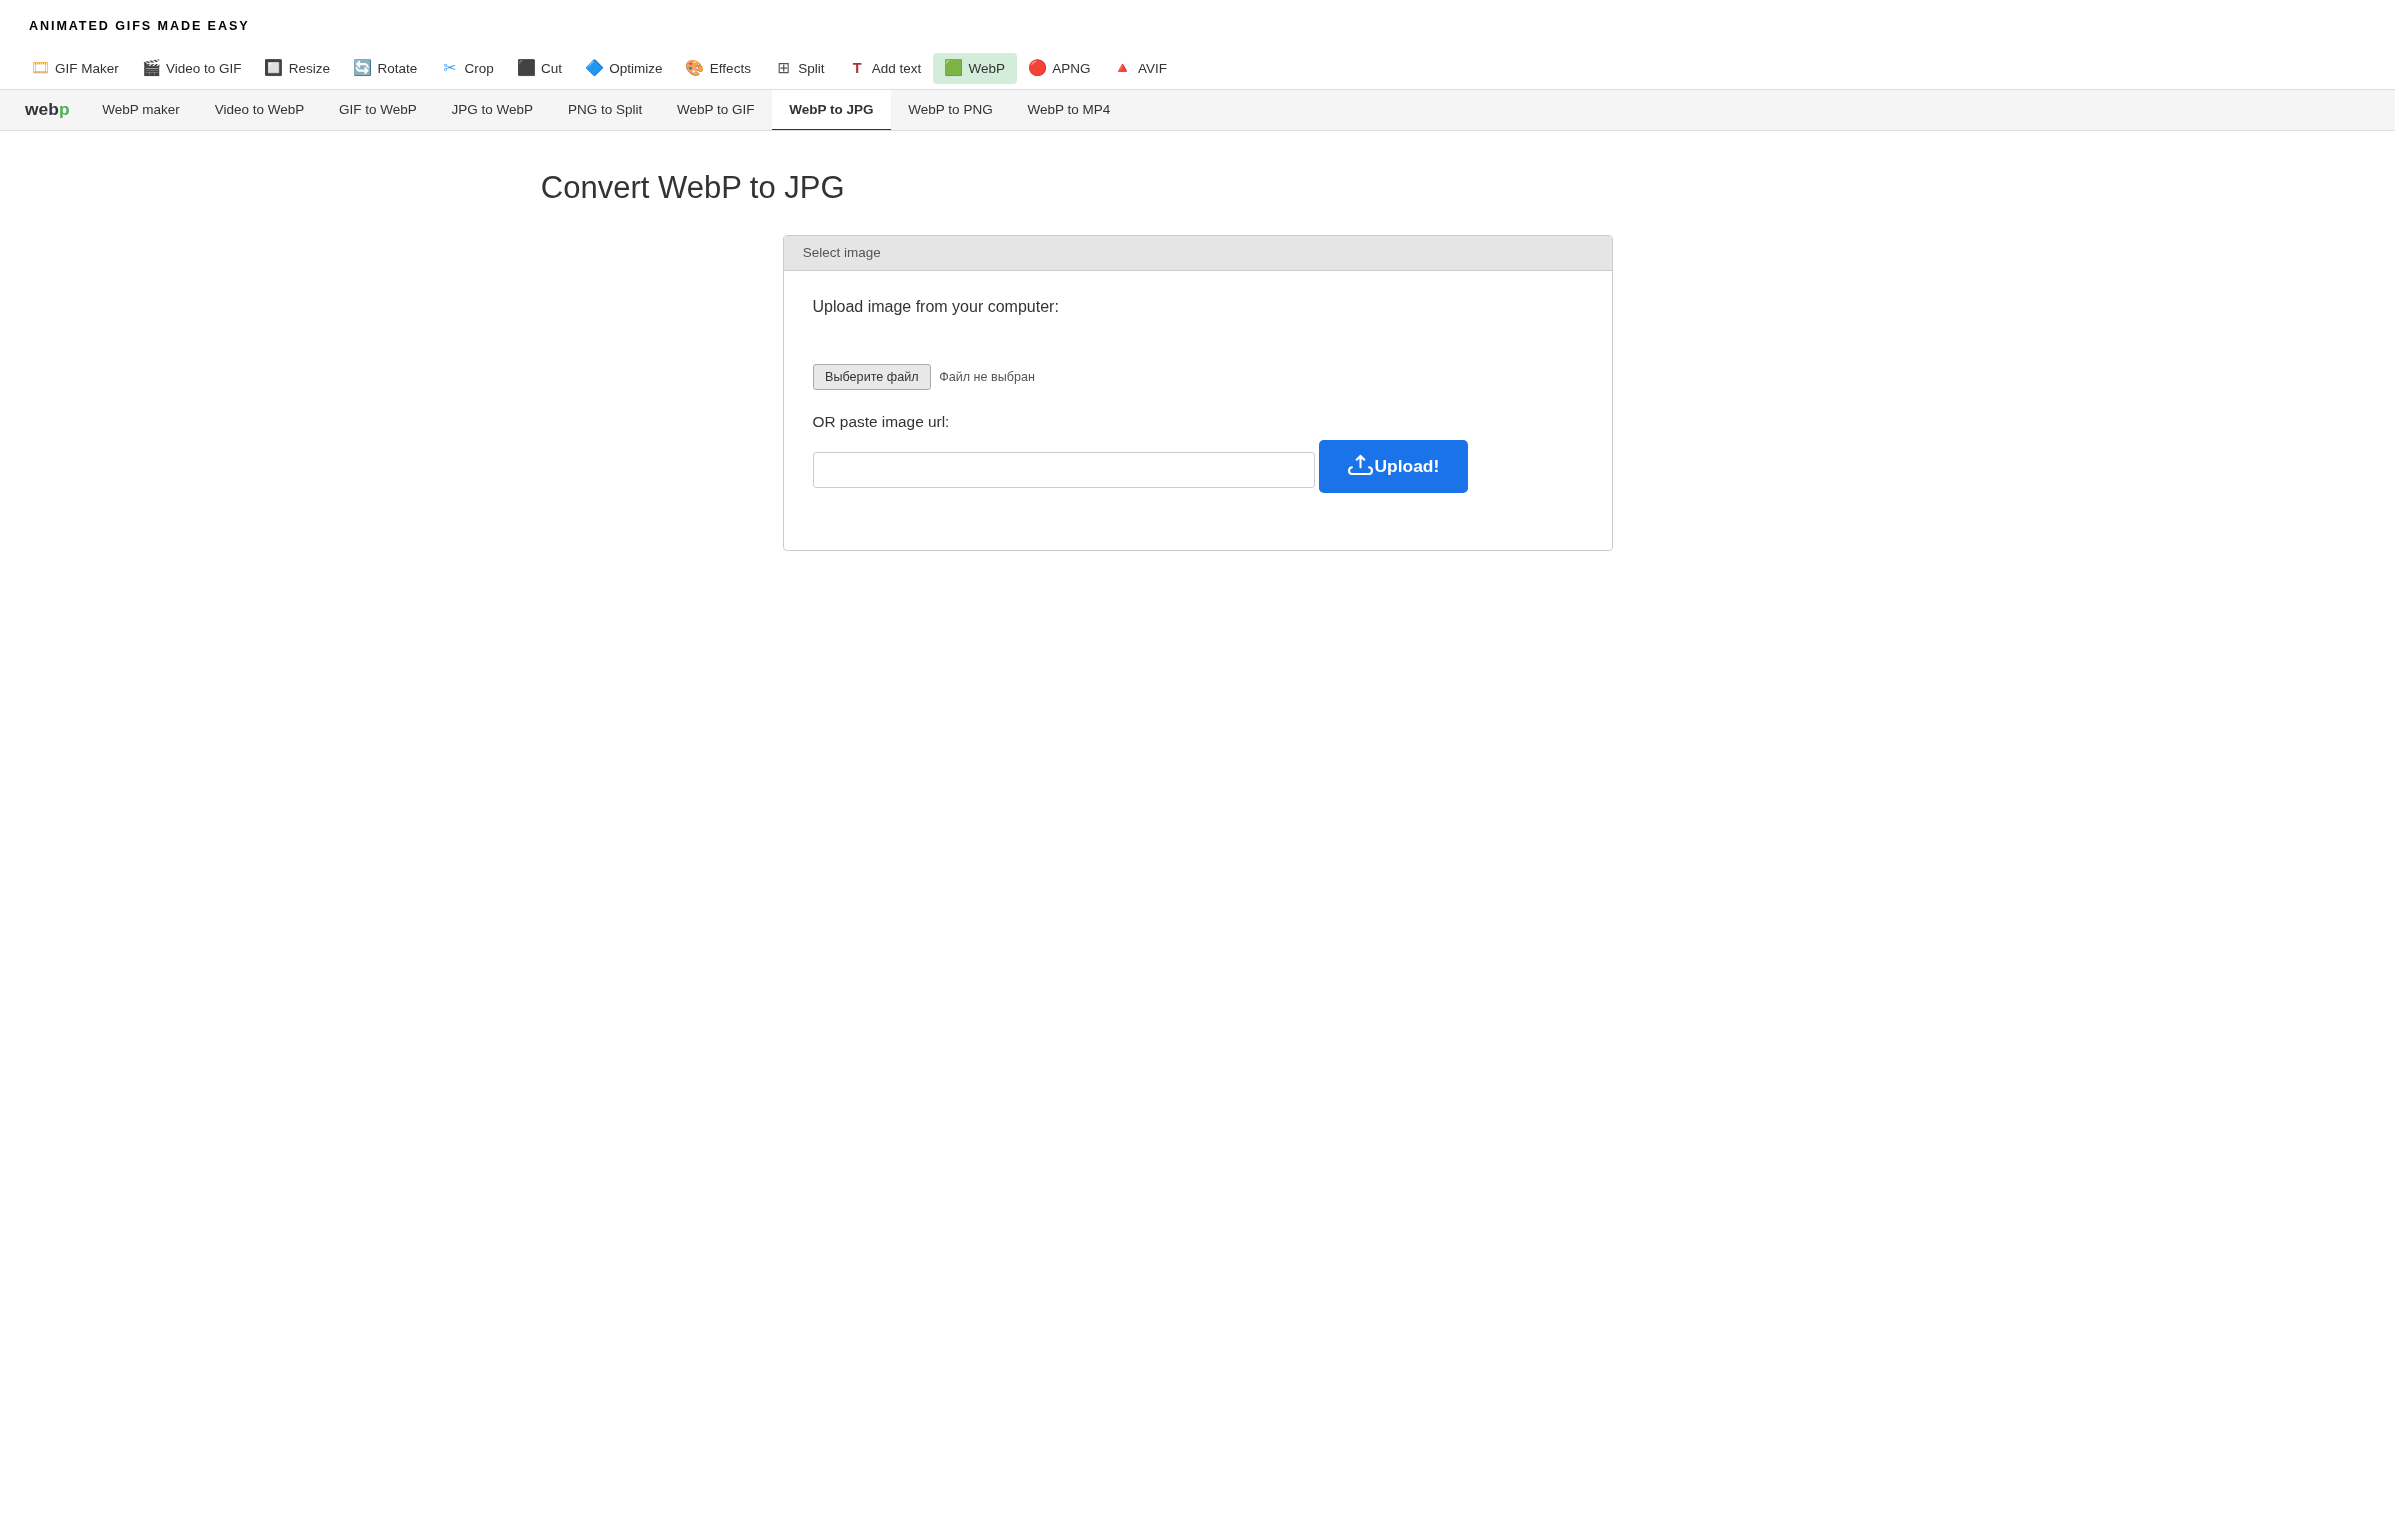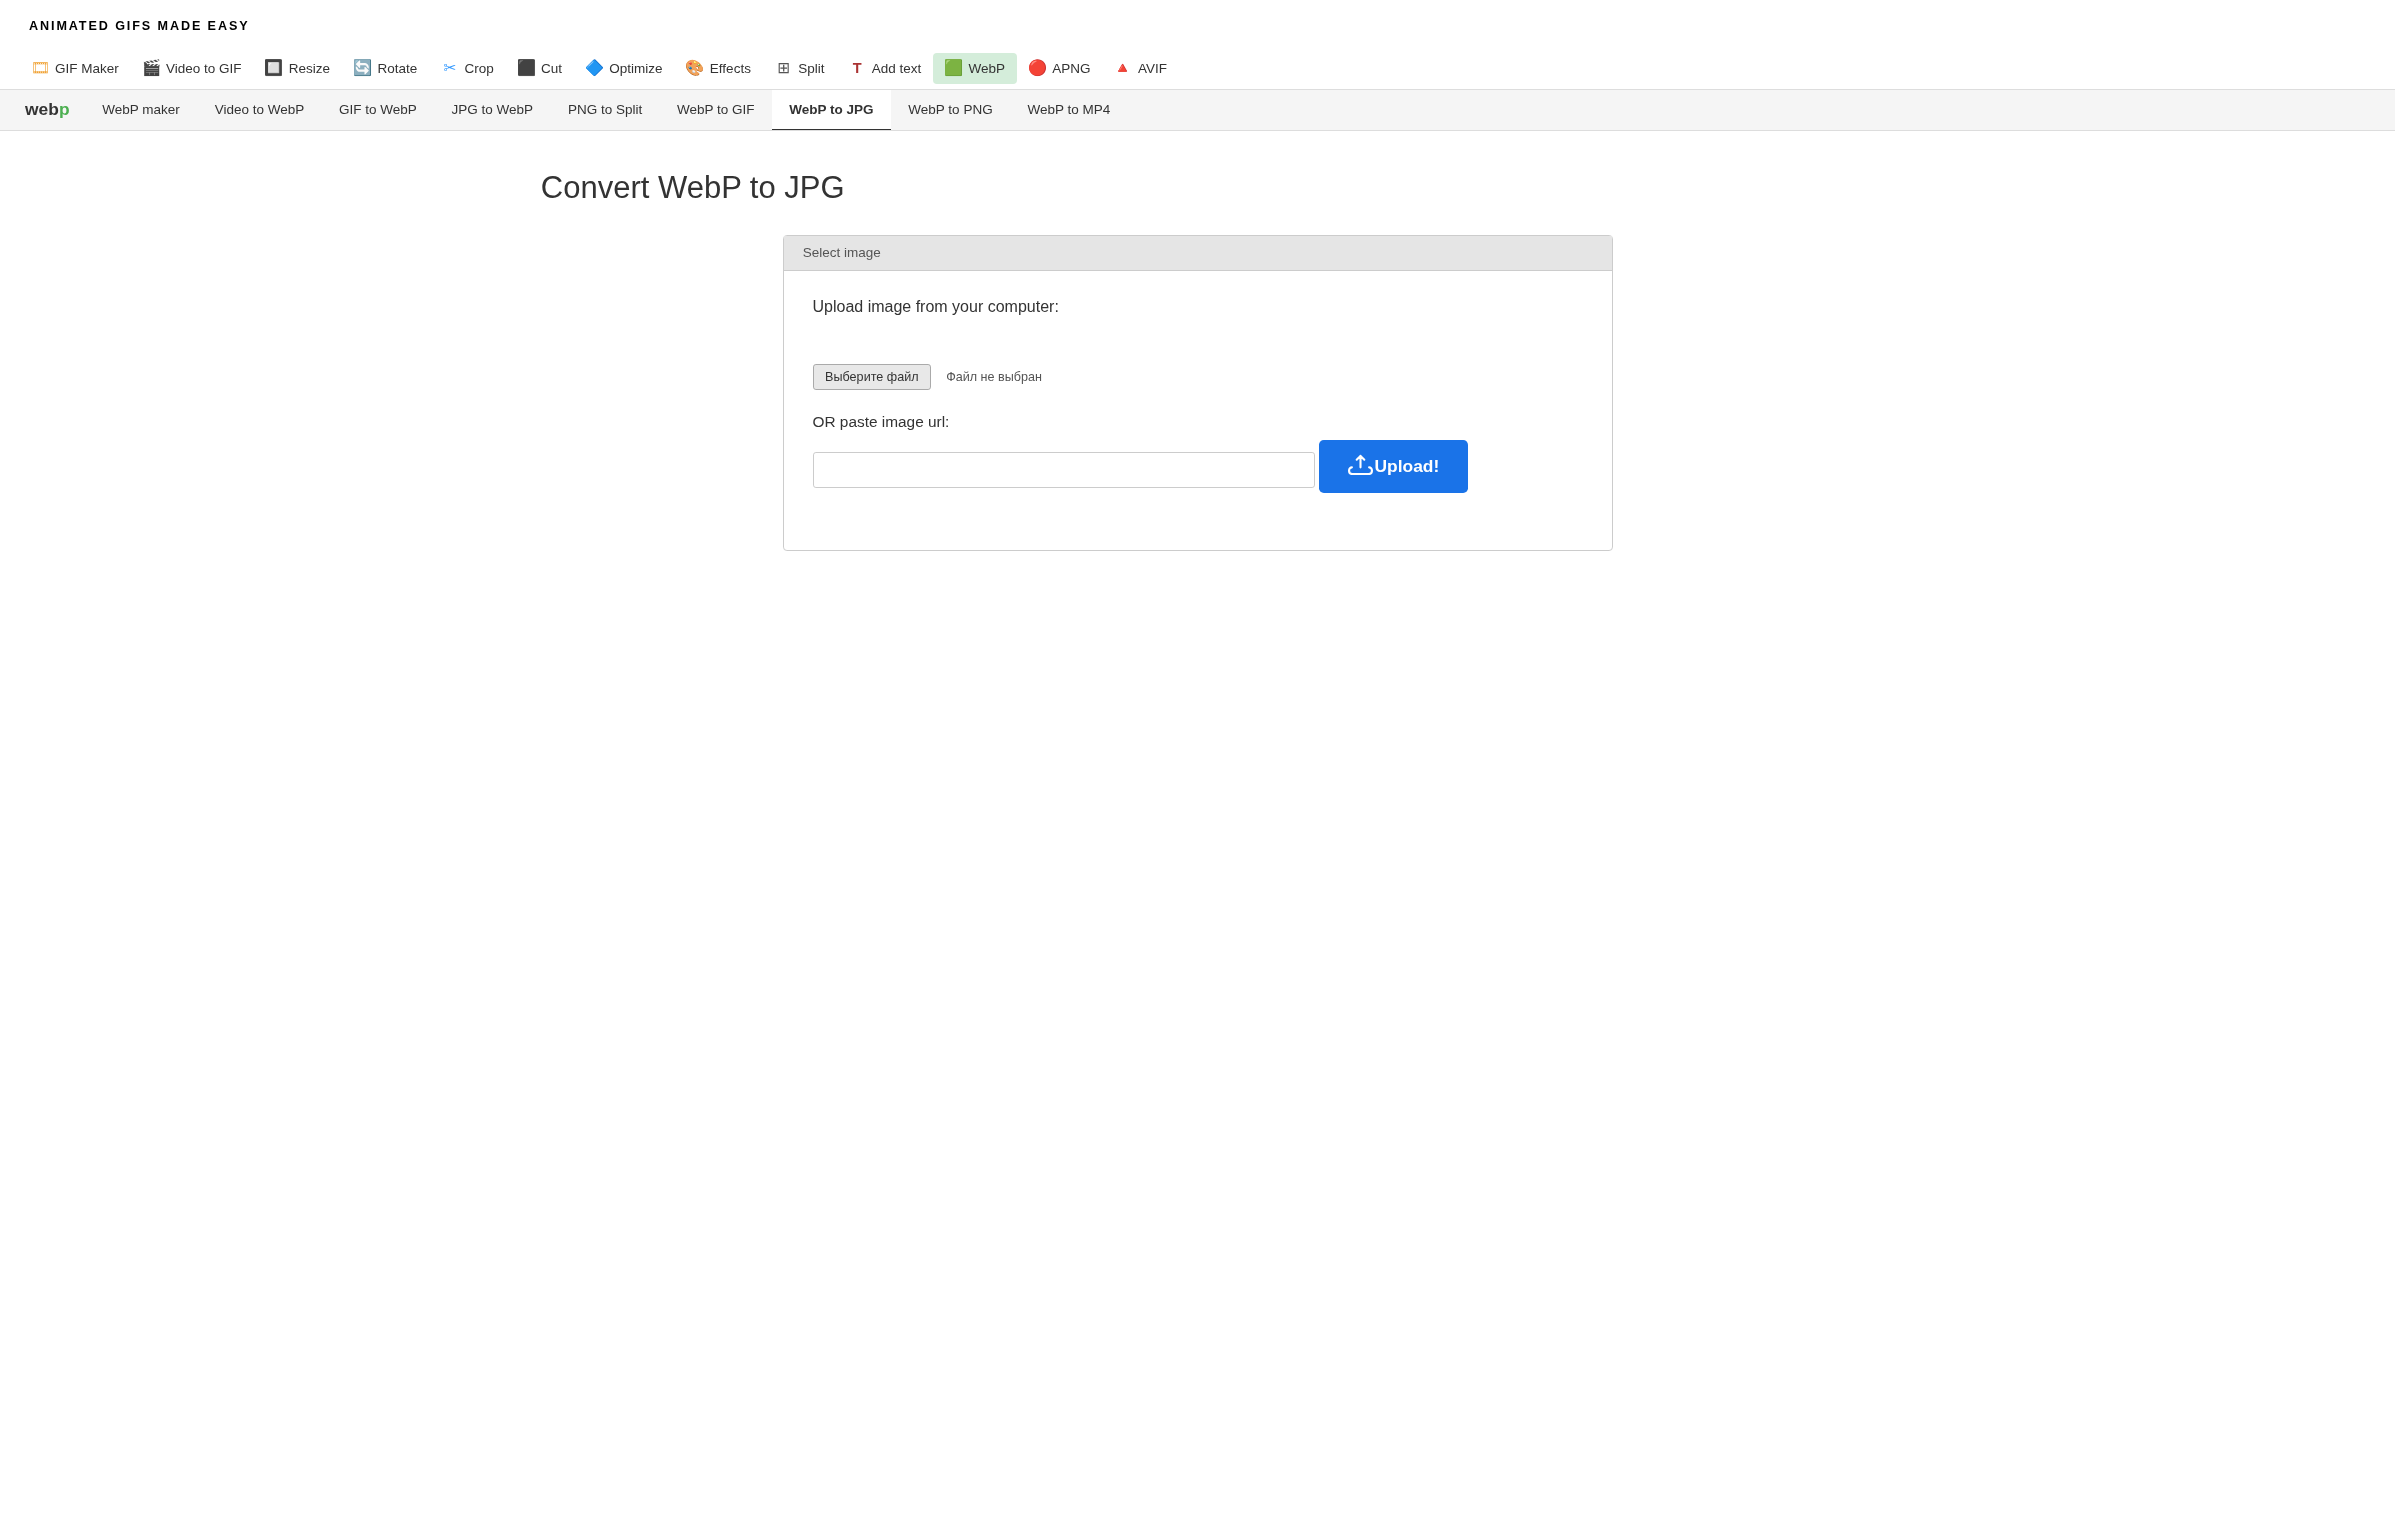--- a/index.html
+++ b/index.html
@@ -126,21 +126,21 @@
       padding: 27px 29px 35px 29px;
     }
     .upload-label {
       font-size: 16px;
       margin-bottom: 9.7px;
       display: block;
     }
     .file-input-row {
       display: flex;
       align-items: center;
-      gap: 15px;
+      gap: 8px;
       margin-bottom: 23px;
       margin-top: 48px;
     }
     .file-button {
       padding: 4.8px 11.6px;
       font-size: 12.6px;
       border: 1px solid #aaa;
       background: #e8e8e8;
       cursor: pointer;
       border-radius: 2.9px;

